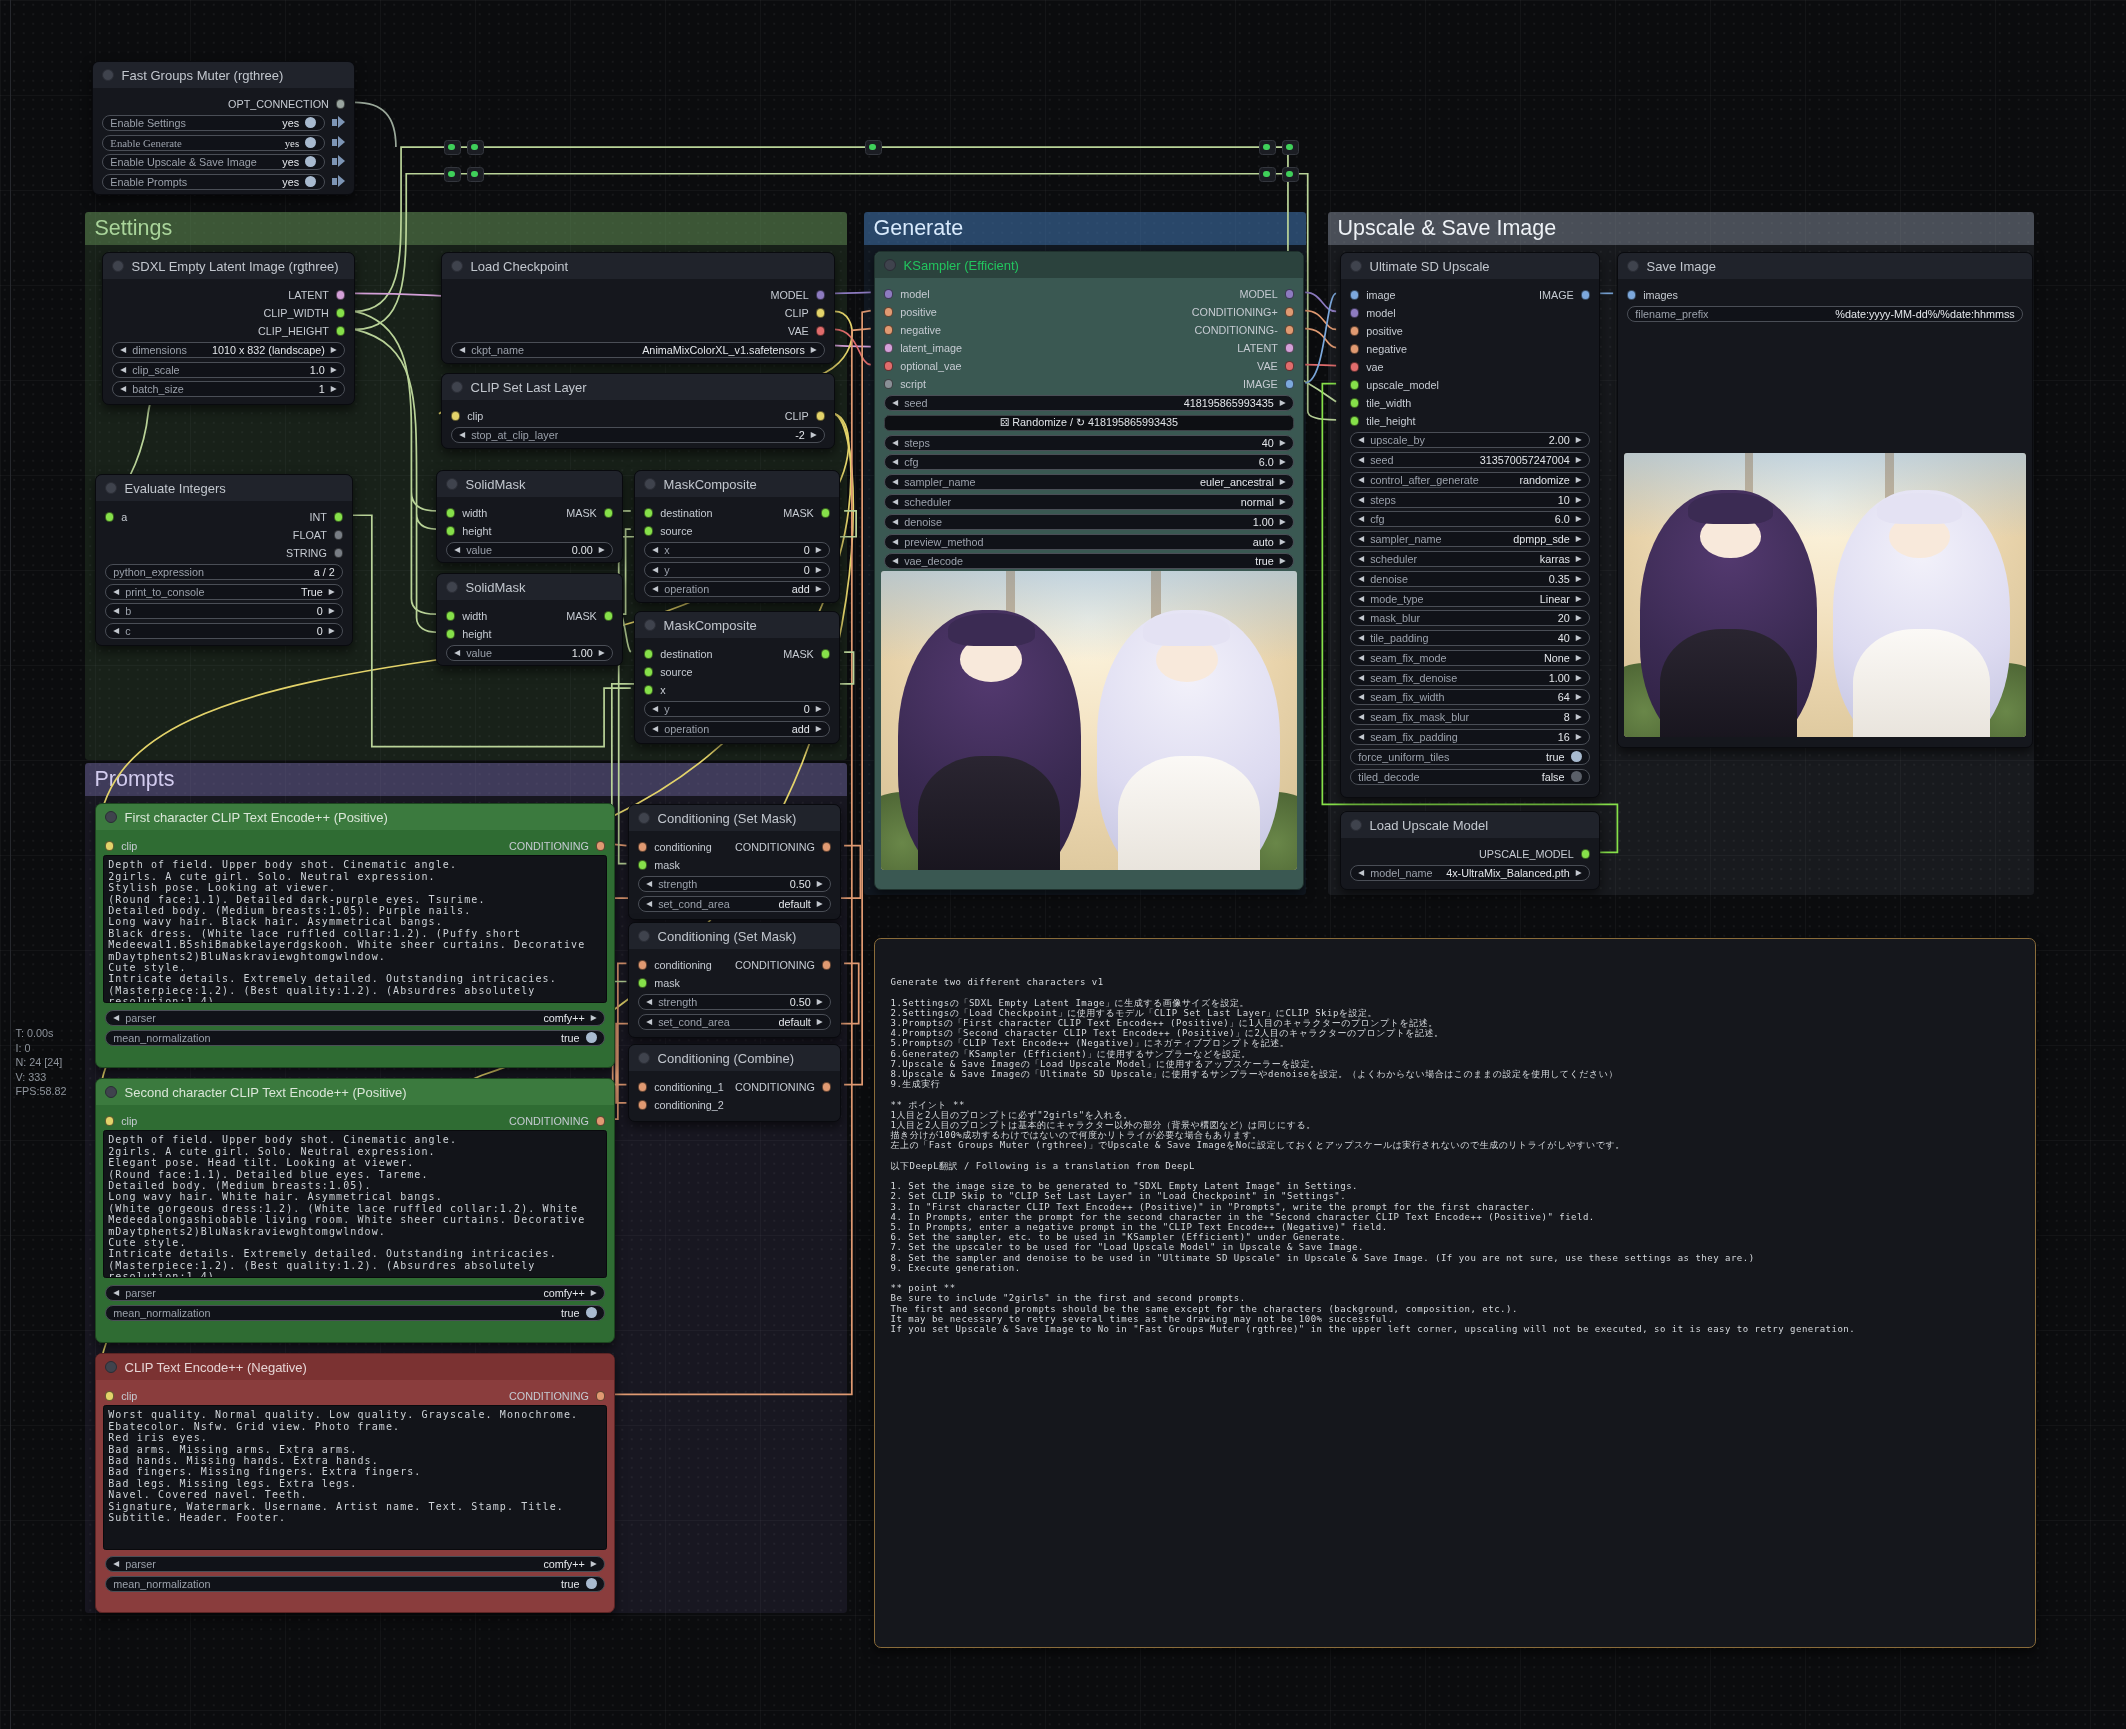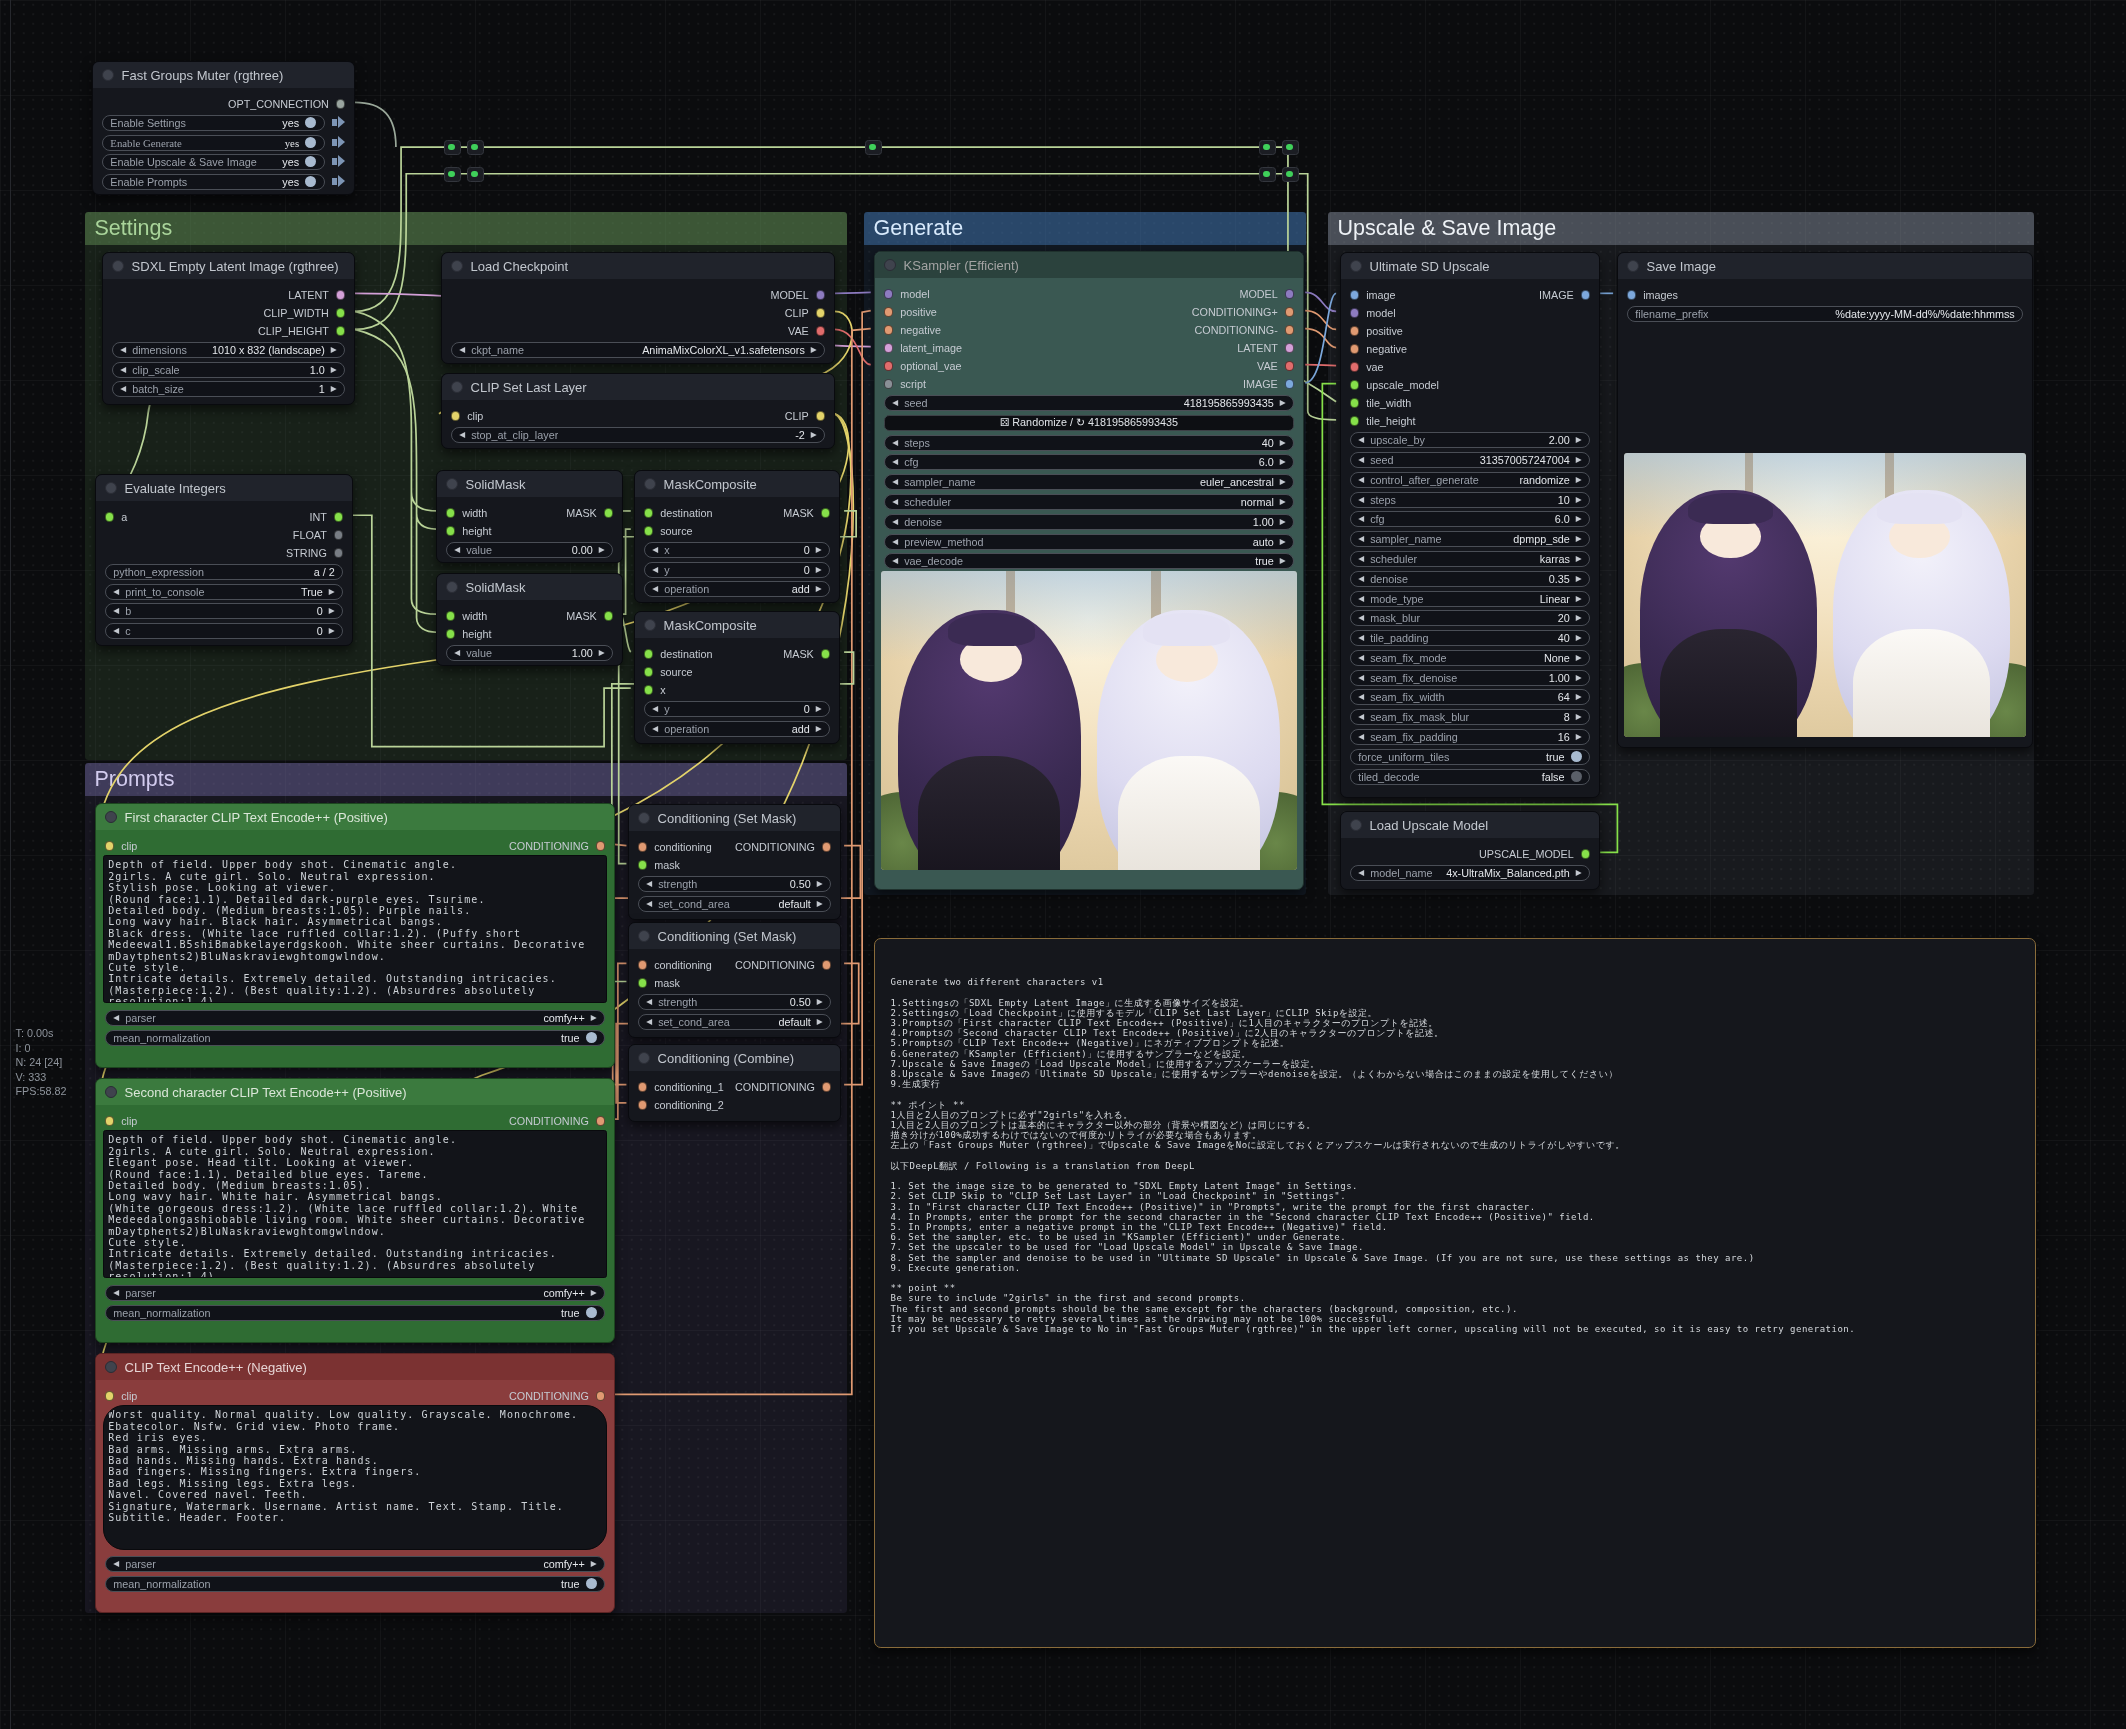--- a/index.html
+++ b/index.html
@@ -24,21 +24,21 @@
   .rr i{position:absolute;left:3.4px;top:2.6px;width:6.9px;height:6.9px;border-radius:50%;background:#3fd05a;}
   
   .node{position:absolute;border-radius:6.9px;z-index:4;box-shadow:0 4.3px 10.3px rgba(0,0,0,0.55);
     border:0.9px solid #090a0e;}
   .ntitle{position:absolute;left:0;top:0;right:0;height:26px;border-radius:6px 6px 0 0;
     display:flex;align-items:center;gap:7.7px;padding-left:8.6px;box-sizing:border-box;}
   .ntitle .tdot{width:10.3px;height:10.3px;border-radius:50%;background:#3f434d;border:0.9px solid #2a2d35;flex:0 0 auto;}
   .ntitle .tlabel{font-size:13px;color:#c2c7ce;white-space:nowrap;}
   .c-d{background:#15171d;}        .c-d .ntitle{background:#20232b;}
   .c-teal{background:#3a5852;border-color:#1f312d;} .c-teal .ntitle{background:#2b423d;}
-  .c-teal .ntitle .tlabel{color:#a3a3a3;}
+  .c-teal .ntitle .tlabel{color:#22c55e;}
   .c-green{background:#2f6c33;border-color:#1c451f;} .c-green .ntitle{background:#3b7a3e;}
   .c-green .ntitle .tlabel{color:#dae6d8;}
   .c-red{background:#8a3d3d;border-color:#5c2424;}   .c-red .ntitle{background:#7b3232;}
   .c-red .ntitle .tlabel{color:#e6d4d4;}
   .c-note{background:#15171c;border:1.7px solid #8a6c3a;} .c-note .ntitle{background:#6d5b2c;border-radius:4.3px 4.3px 0 0;}
   .c-note .ntitle .tlabel{color:#d9cfae;}
   .nrow{position:absolute;left:0;right:0;height:18px;display:flex;align-items:center;
     justify-content:space-between;padding:0 8.6px;box-sizing:border-box;}
   .pin,.pout{display:flex;align-items:center;gap:6.9px;font-size:10.8px;color:#c6cbd2;white-space:nowrap;}
   .pout{margin-left:auto;}
@@ -1023,21 +1023,21 @@
         <div class="nrow" style="top: 33px;">
           <span class="pin">
             <span class="pd" style="background: rgb(227, 211, 106);"></span>
             <span>clip</span>
           </span>
           <span class="pout">
             <span>CONDITIONING</span>
             <span class="pd" style="background: rgb(224, 154, 114);"></span>
           </span>
         </div>
-        <pre class="ta" style="top: 51px; height: 145px; border-radius: 21px;">Worst quality. Normal quality. Low quality. Grayscale. Monochrome.
+        <pre class="ta" style="top: 51px; height: 145px;">Worst quality. Normal quality. Low quality. Grayscale. Monochrome.
 Ebatecolor. Nsfw. Grid view. Photo frame.
 Red iris eyes.
 Bad arms. Missing arms. Extra arms.
 Bad hands. Missing hands. Extra hands.
 Bad fingers. Missing fingers. Extra fingers.
 Bad legs. Missing legs. Extra legs.
 Navel. Covered navel. Teeth.
 Signature, Watermark. Username. Artist name. Text. Stamp. Title.
 Subtitle. Header. Footer.</pre>
         <div class="wslot" style="top: 200px;">

